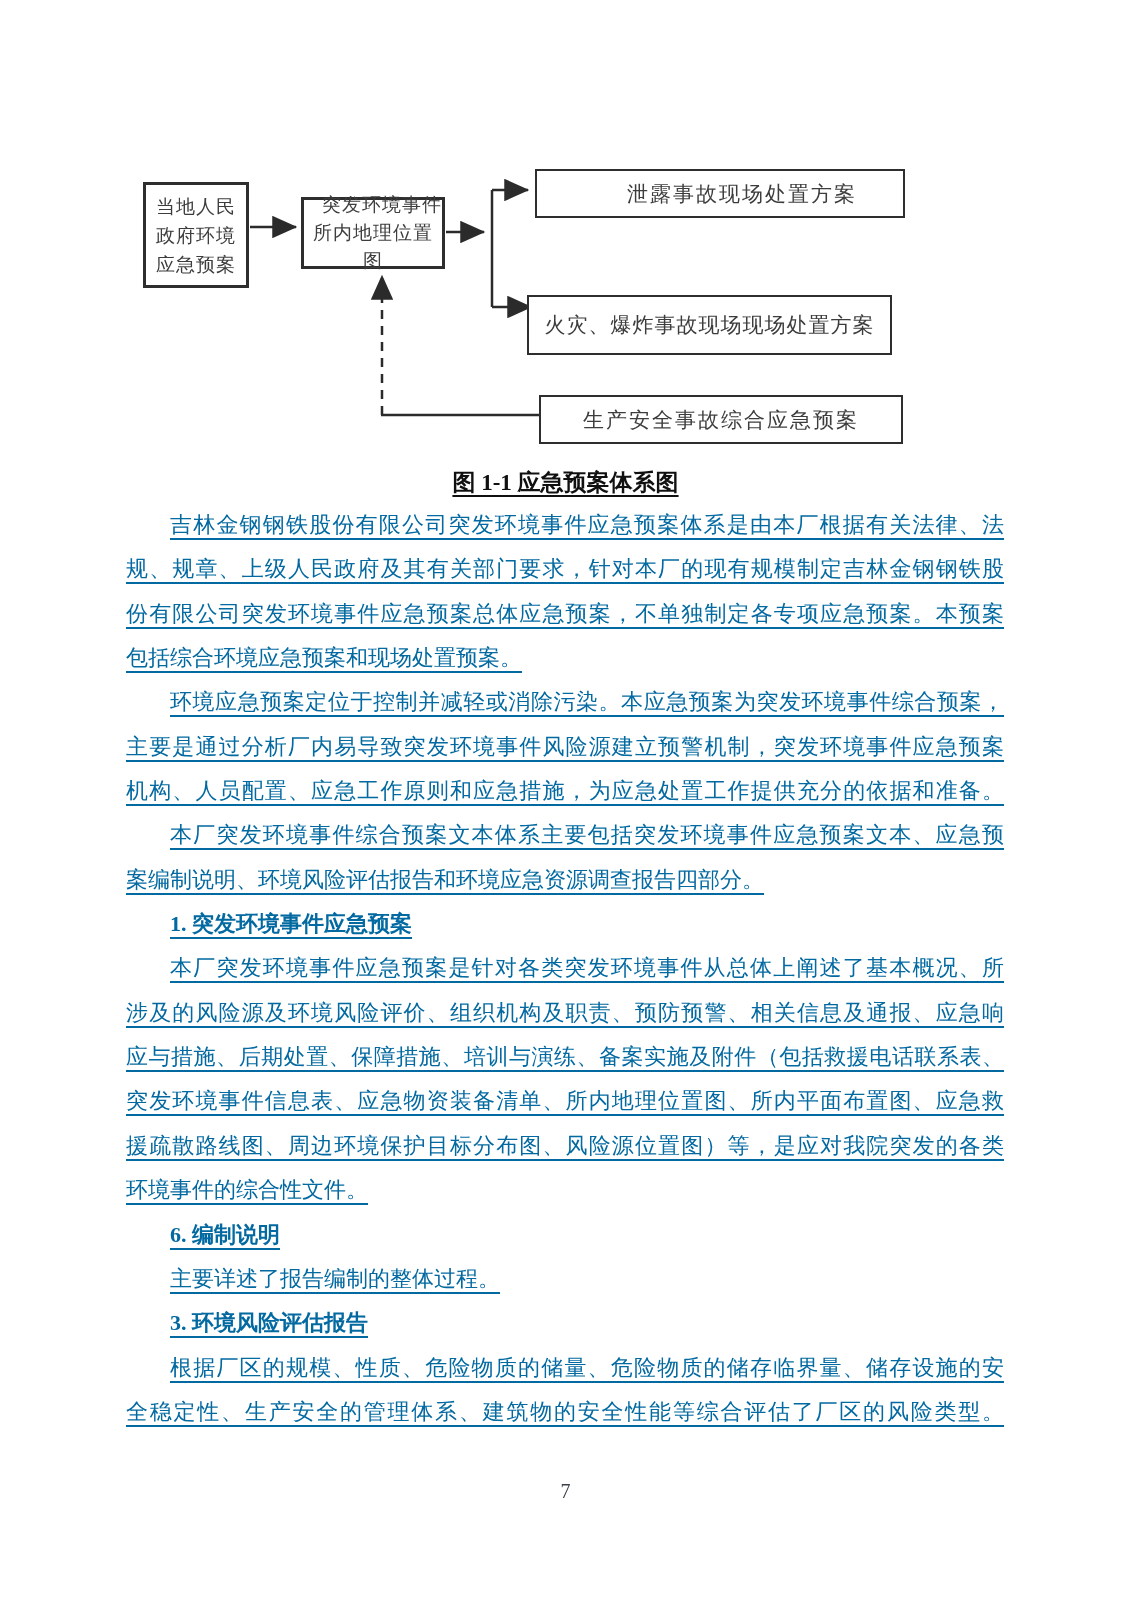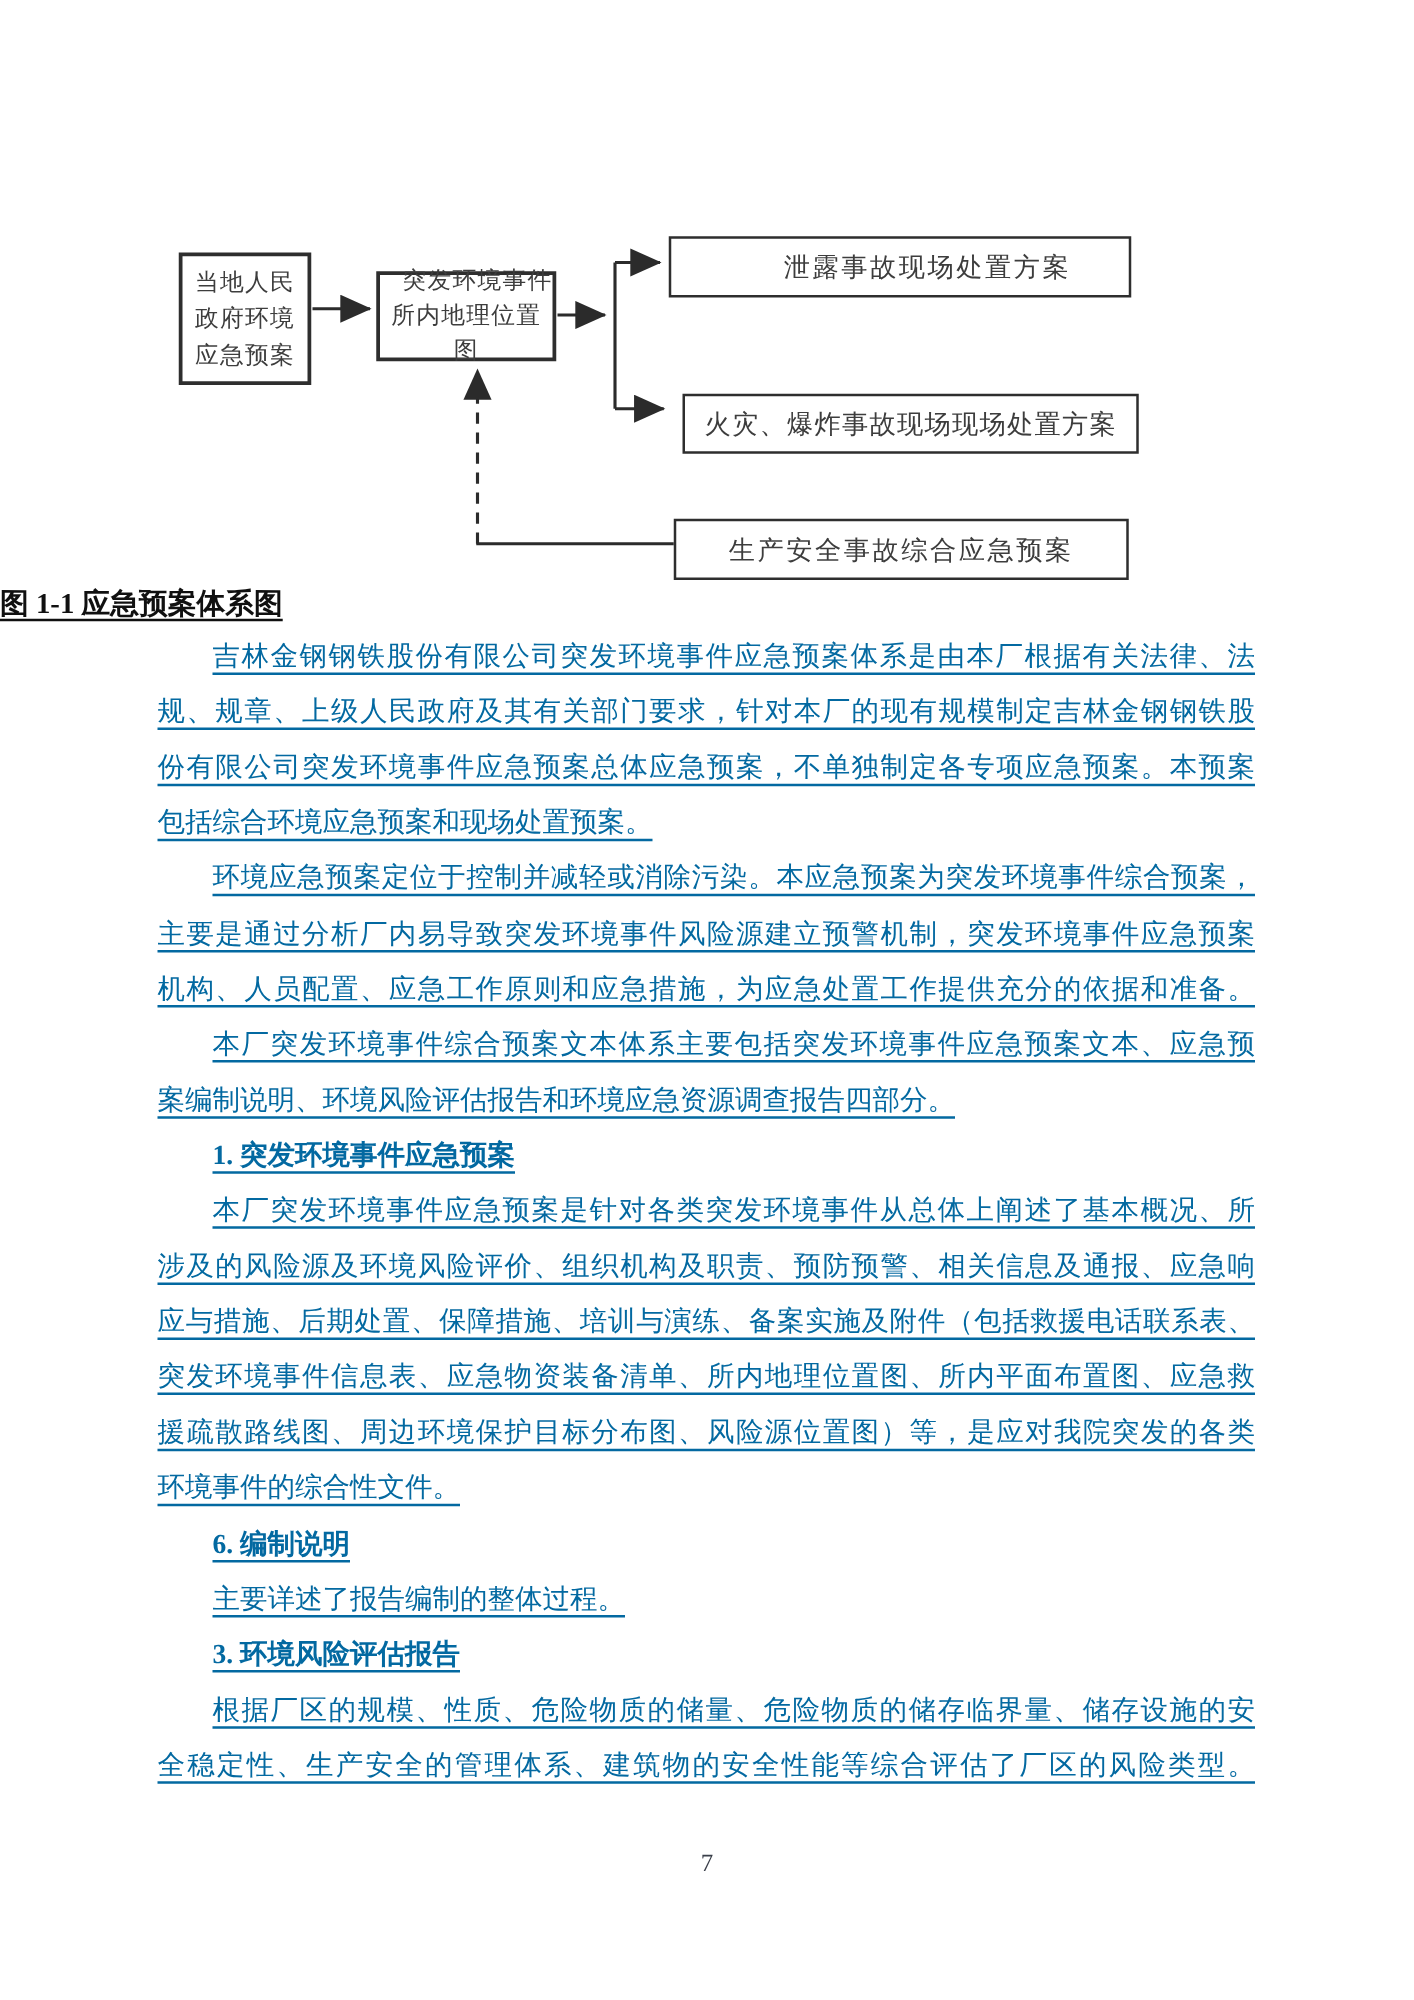--- a/index.html
+++ b/index.html
@@ -5,40 +5,40 @@
   html,body { margin:0; padding:0; background:#e8e8e8; }
   .page {
     position:relative;
     width:1131px; height:1600px;
     background:#ffffff;
     margin:0 auto;
     overflow:hidden;
     font-family:"Liberation Serif","DejaVu Serif",serif;
   }
   
-  .diagram { position:absolute; left:0; top:0; width:1131px; height:470px;margin-top:20px; }
+  .diagram { position:absolute; left:0; top:0; width:1131px; height:470px; }
   .diagram svg { position:absolute; left:0; top:0; }
   .dbox {
     position:absolute; box-sizing:border-box;
     background:#ffffff;
     display:flex; flex-direction:column;
     align-items:center; justify-content:center;
     text-align:center; color:#3d3d3d;
   }
   .dbox.thick { border:3px solid #2e2e2e; }
   .dbox.thin  { border:2px solid #2e2e2e; }
   .n-left  { left:143px; top:182px; width:106px; height:106px; font-size:19px; line-height:29px; letter-spacing:1px; }
   .n-mid   { left:301px; top:197px; width:144px; height:72px;  font-size:19px; line-height:28px; letter-spacing:1px;align-items:flex-end; }
   .n-r1    { left:535px; top:169px; width:370px; height:49px;  font-size:21px; letter-spacing:2px;padding-left:44px; }
-  .n-r2    { left:546px; top:295px; width:365px; height:48px;  font-size:21px; letter-spacing:1px; }
+  .n-r2    { left:527px; top:295px; width:365px; height:60px;  font-size:21px; letter-spacing:1px; }
   .n-r3    { left:539px; top:395px; width:364px; height:49px;  font-size:21px; letter-spacing:2px; }
   
   .caption {
     position:absolute; left:0; top:468px; width:1131px;
-    text-align:left; font-size:23px; font-weight:bold; color:#101010;
+    text-align:center; font-size:23px; font-weight:bold; color:#101010;
     text-decoration:underline; text-underline-offset:5px; text-decoration-thickness:2px;
     line-height:30px;
   }
   
   .bodytext {
     position:absolute; left:126px; top:503px; width:878px;
     font-size:22px; color:#0369a1;
   }
   .tline {
     height:44.35px; line-height:44.35px;

